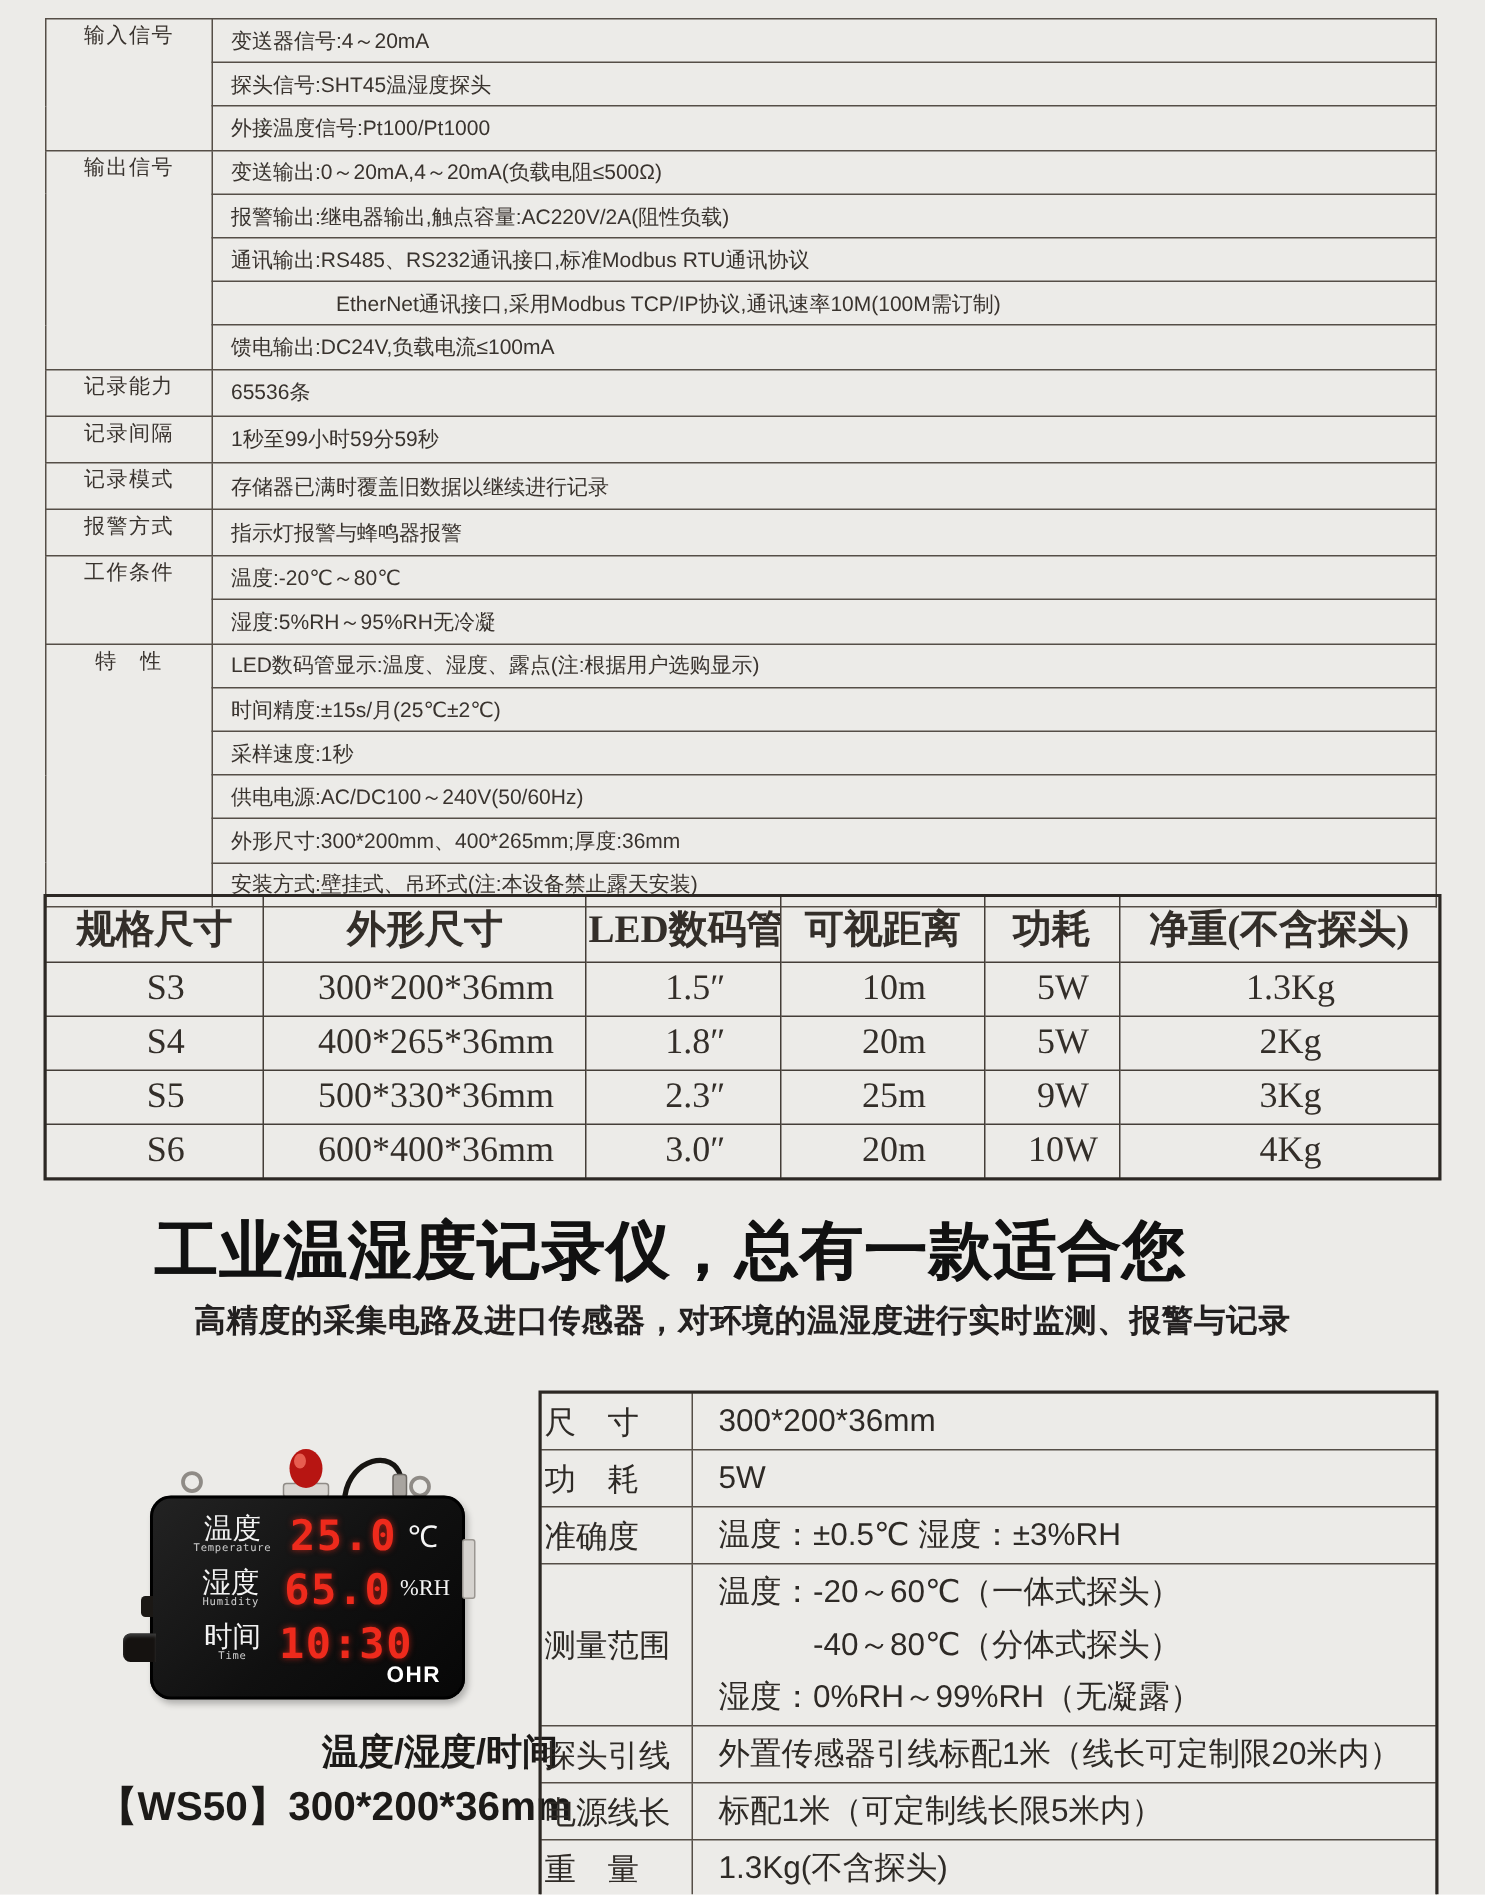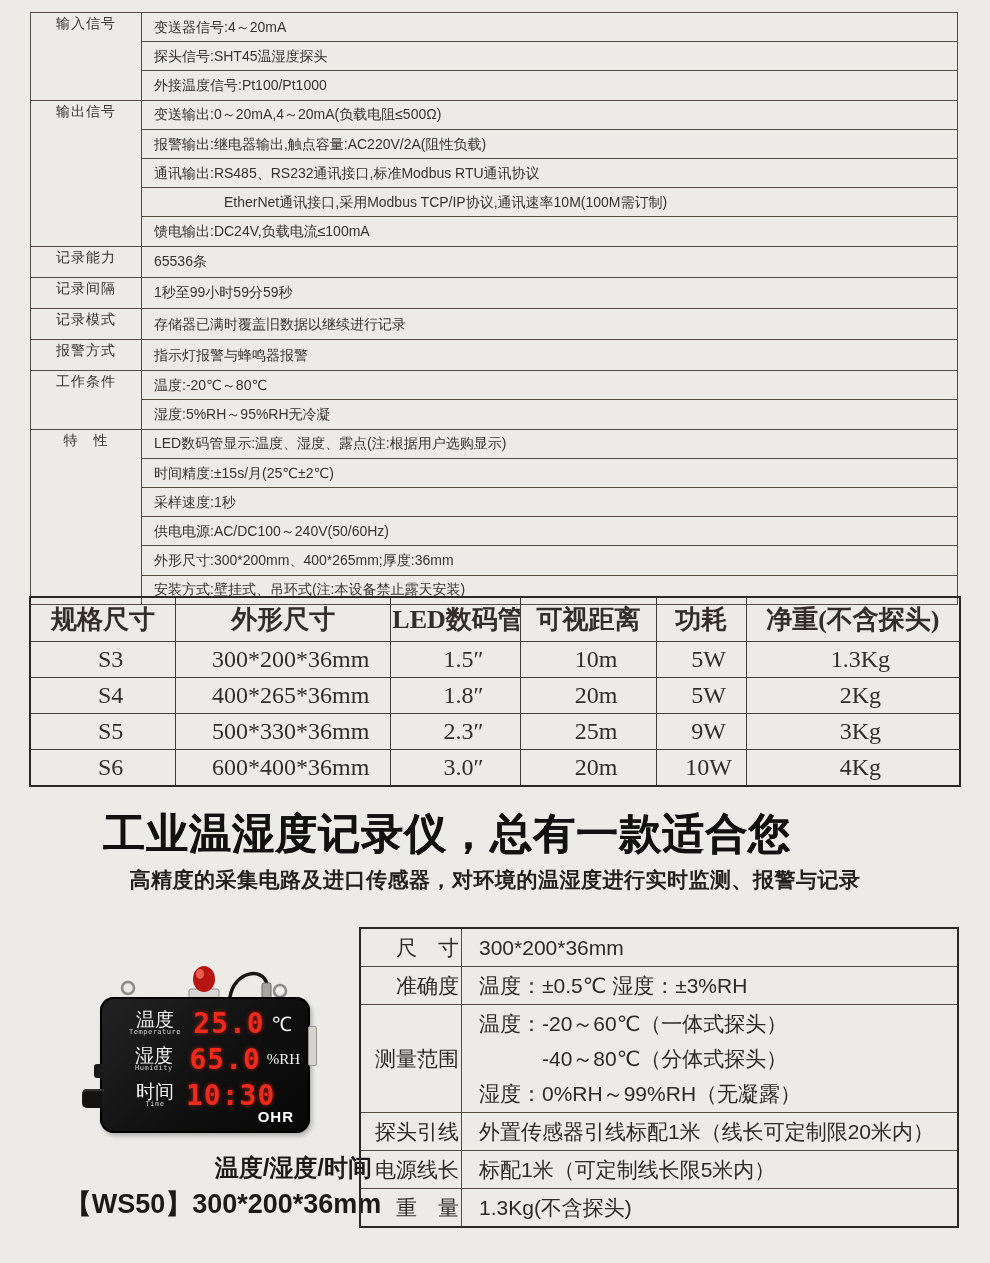--- a/index.html
+++ b/index.html
@@ -49,21 +49,21 @@
   }
   
   .detail-table{
     position:absolute; left:360px; top:928px; width:598px;
     border-collapse:collapse; table-layout:fixed;
   }
   .detail-table td{
     border:1.5px solid #554e47; font-size:21px; color:#2e2a26;
     vertical-align:middle; overflow:hidden;
   }
-  .detail-table td.lbl{ width:96px; text-align:right; padding:0 2px; }
+  .detail-table td.lbl{ width:96px; text-align:left; padding:0 2px; }
   .detail-table td.val{ padding-left:17px; }
   .detail-table .line{ height:35px; line-height:35px; white-space:nowrap; }
   
   .device{ position:absolute; left:40px; top:960px; width:300px; height:300px;margin-left:32px; }
   .device-top{ position:absolute; left:0; top:0; }
   .panel{
     position:absolute; left:28px; top:37px; width:210px; height:136px;
     background:linear-gradient(135deg,#232323 0%,#101010 55%,#070707 100%);
     border-radius:14px;
     box-shadow:inset 0 0 0 2px #000, 2px 3px 4px rgba(0,0,0,0.25);
@@ -301,20 +301,26 @@
 
   <table class="detail-table tbl-heavy">
     <tbody>
         <tr>
           <td class="lbl">尺　寸</td>
           <td class="val">
             <div class="line">300*200*36mm</div>
           </td>
         </tr>
         <tr>
+          <td class="lbl">功　耗</td>
+          <td class="val">
+            <div class="line">5W</div>
+          </td>
+        </tr>
+        <tr>
           <td class="lbl">准确度</td>
           <td class="val">
             <div class="line">温度：±0.5℃  湿度：±3%RH</div>
           </td>
         </tr>
         <tr>
           <td class="lbl">测量范围</td>
           <td class="val">
             <div class="line">温度：-20～60℃（一体式探头）</div>
             <div class="line">　　　-40～80℃（分体式探头）</div>

